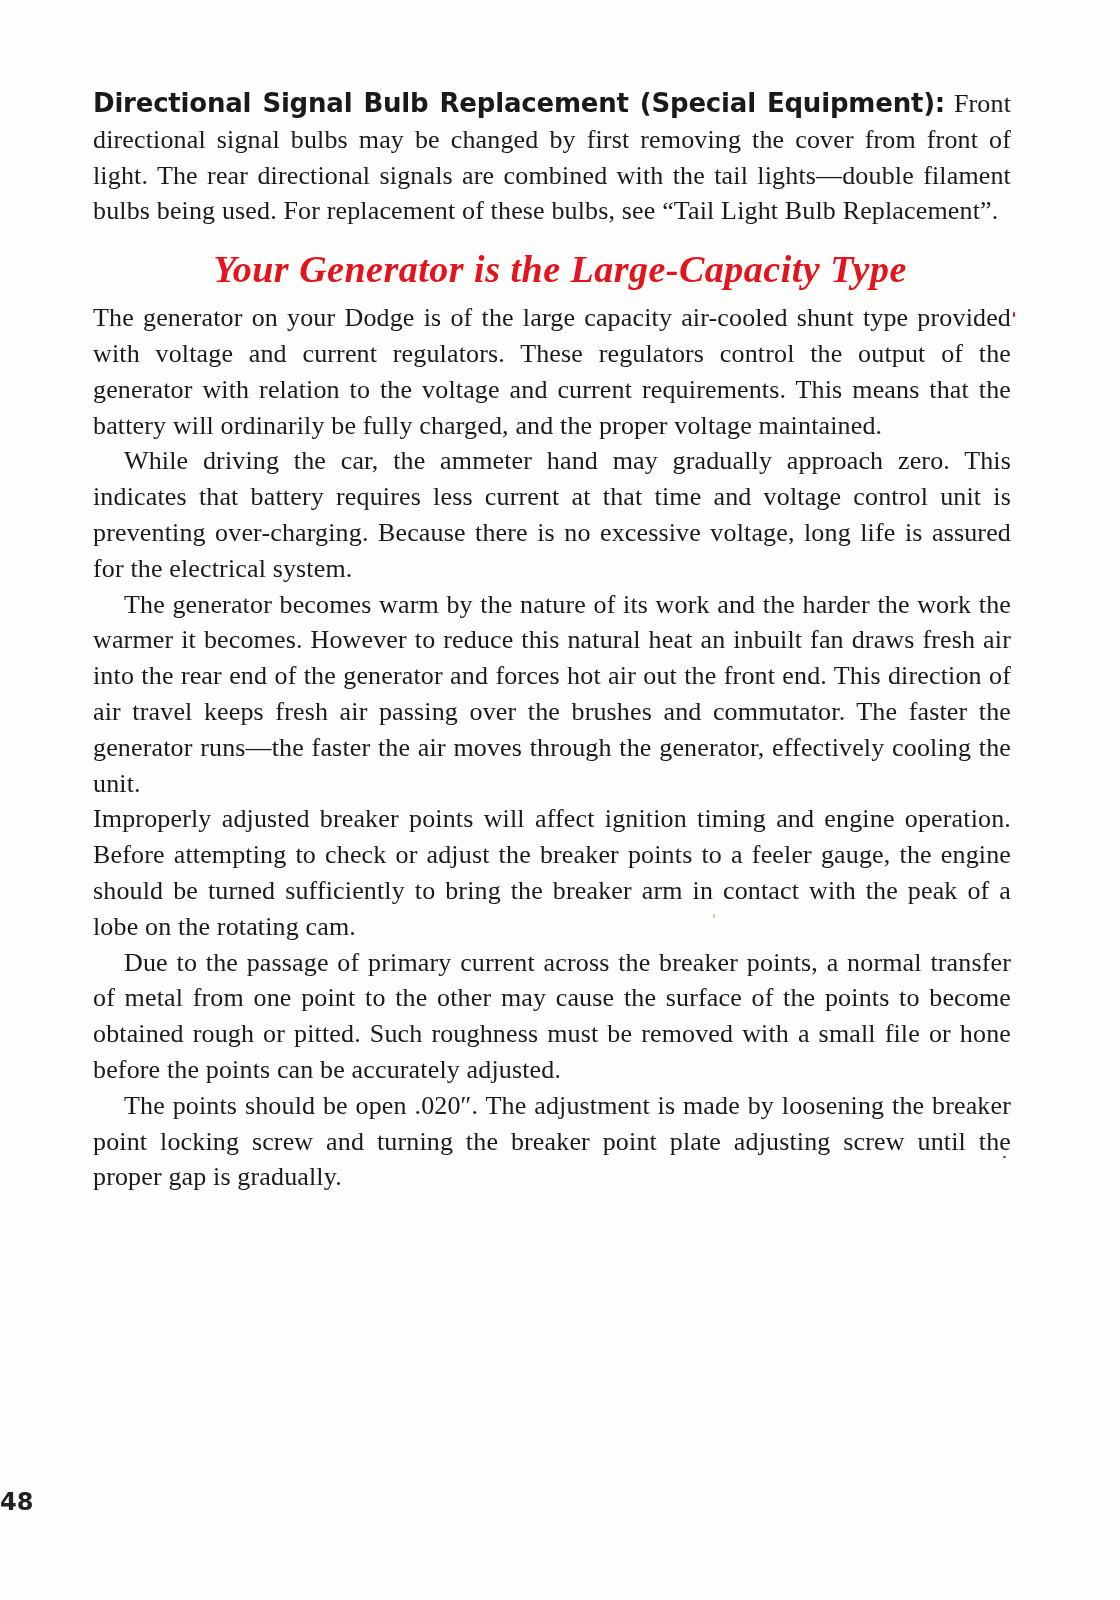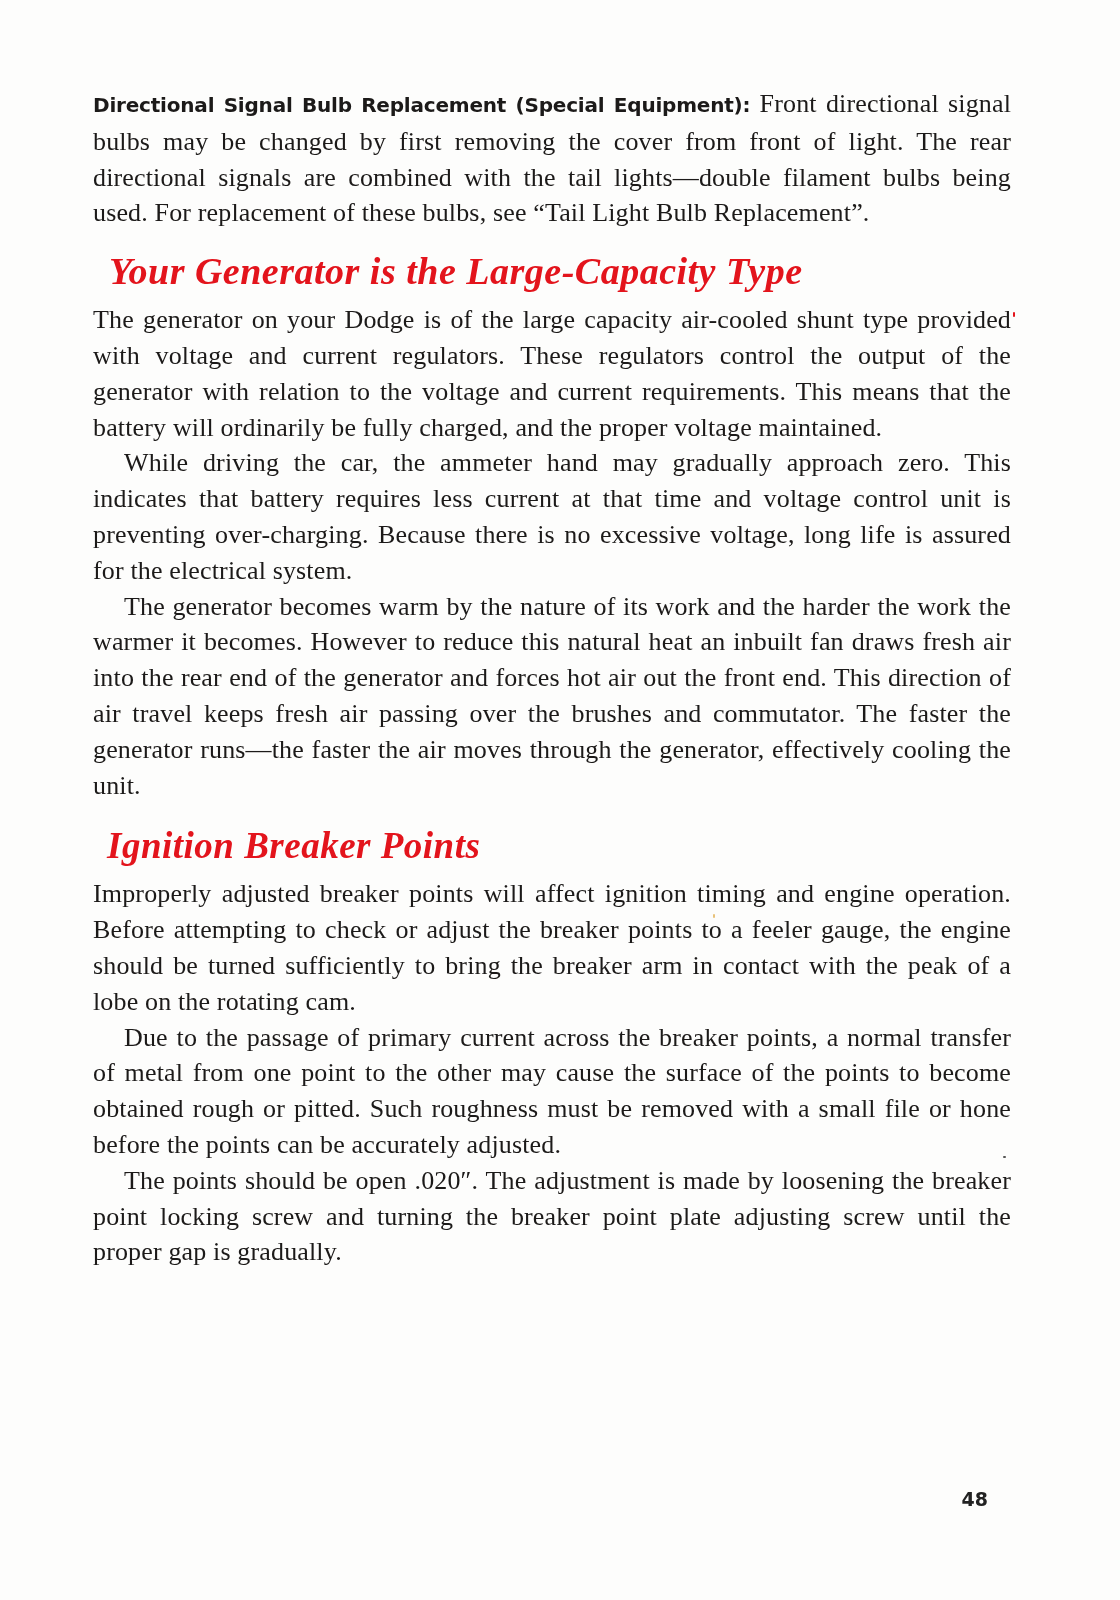--- a/index.html
+++ b/index.html
@@ -22,63 +22,62 @@
     line-height: 35.8px;
     text-align: justify;
     text-align-last: left;
     letter-spacing: 0.15px;
     transform: scaleX(1.0);
   }
   p.indent { text-indent: 31px; }
   .run-in {
     font-family: "DejaVu Sans", "Liberation Sans", sans-serif;
     font-weight: bold;
-    font-size: 20px;
+    font-size: 26px;
     letter-spacing: -0.2px;
     margin-top: 28px;
   }
   h2 {
     margin: 0;
     font-family: "Liberation Serif", "DejaVu Serif", serif;
     font-style: italic;
     font-weight: bold;
     color: #e3141c;
-    text-align: left;
+    text-align: center;
     letter-spacing: 0.5px;
   }
   h2.gen { font-size: 38px; line-height: 48px; margin-top: 16px; margin-bottom: 7px; padding-left: 16px; }
   h2.ign { font-size: 37px; line-height: 48px; margin-top: 19px; margin-bottom: 6px; padding-left: 14px; }
   .page-number {
     position: absolute;
     left: 0; width: 988px;
     top: 1488px;
-    text-align: right;
+    text-align: left;
     font-family: "DejaVu Sans", "Liberation Sans", sans-serif;
     font-weight: bold;
-    font-size: 19px;
+    font-size: 24px;
     color: #222;
   }
   .speck {
     position: absolute; width: 3px; height: 4px; border-radius: 2px;
   }
 </style>
 </head>
 <body>
 
 <div class="page">
 
   <p><span class="run-in">Directional Signal Bulb Replacement (Special Equipment):</span><span> Front directional signal bulbs may be changed by first removing the cover from front of light. The rear directional signals are combined with the tail lights—double filament bulbs being used. For replacement of these bulbs, see “Tail Light Bulb Replacement”.</span></p>
 
   <h2 class="gen">Your Generator is the Large-Capacity Type</h2>
 
   <p>The generator on your Dodge is of the large capacity air-cooled shunt type provided with voltage and current regulators. These regu­lators control the output of the generator with relation to the voltage and current requirements. This means that the battery will ordinarily be fully charged, and the proper voltage maintained.</p>
   <p class="indent">While driving the car, the ammeter hand may gradually approach zero. This indicates that battery requires less current at that time and voltage control unit is preventing over-charging. Because there is no excessive voltage, long life is assured for the electrical system.</p>
   <p class="indent">The generator becomes warm by the nature of its work and the harder the work the warmer it becomes. However to reduce this natural heat an inbuilt fan draws fresh air into the rear end of the generator and forces hot air out the front end. This direction of air travel keeps fresh air passing over the brushes and commutator. The faster the generator runs—the faster the air moves through the generator, effectively cooling the unit.</p>
 
-  <h2 class="ign">Ignition Breaker Points</h2>
 
   <p>Improperly adjusted breaker points will affect ignition timing and engine operation. Before attempting to check or adjust the breaker points to a feeler gauge, the engine should be turned sufficiently to bring the breaker arm in contact with the peak of a lobe on the rotating cam.</p>
   <p class="indent">Due to the passage of primary current across the breaker points, a normal transfer of metal from one point to the other may cause the surface of the points to become obtained rough or pitted. Such rough­ness must be removed with a small file or hone before the points can be accurately adjusted.</p>
   <p class="indent">The points should be open .020″. The adjustment is made by loos­ening the breaker point locking screw and turning the breaker point plate adjusting screw until the proper gap is gradually.</p>
 
 </div>
 
 <div class="page-number">48</div>
 
 <div class="speck" style="left:1013px; top:312px; background:#e3141c; width:2px; height:5px;"></div>

